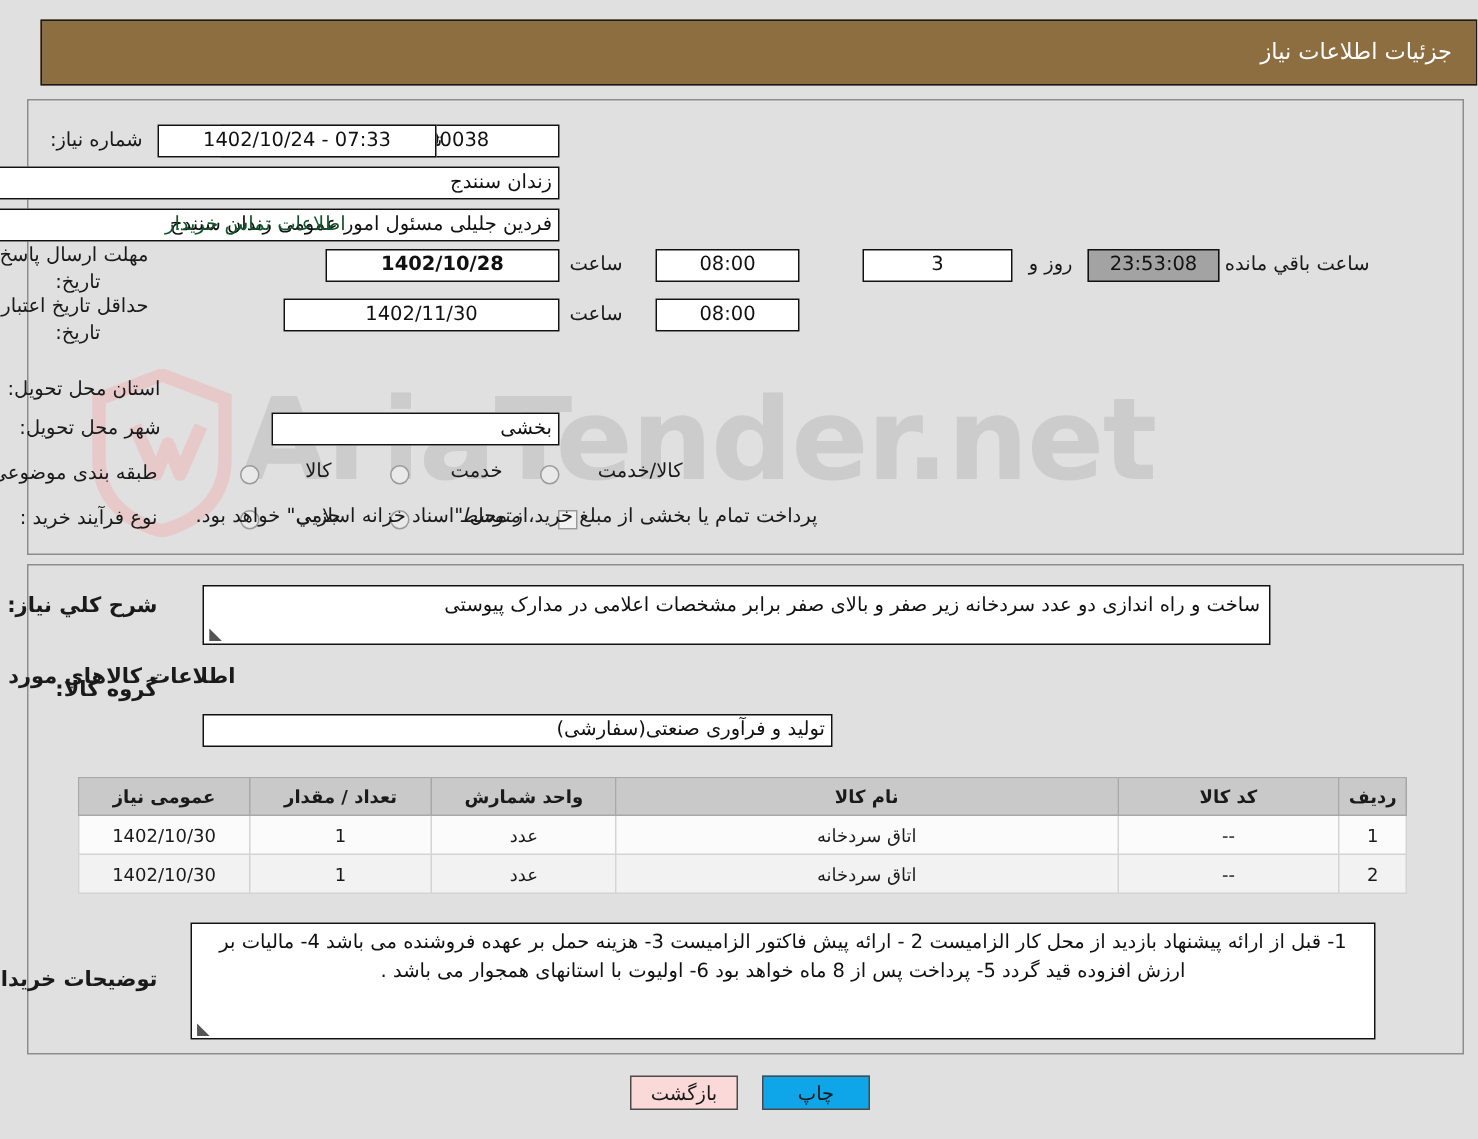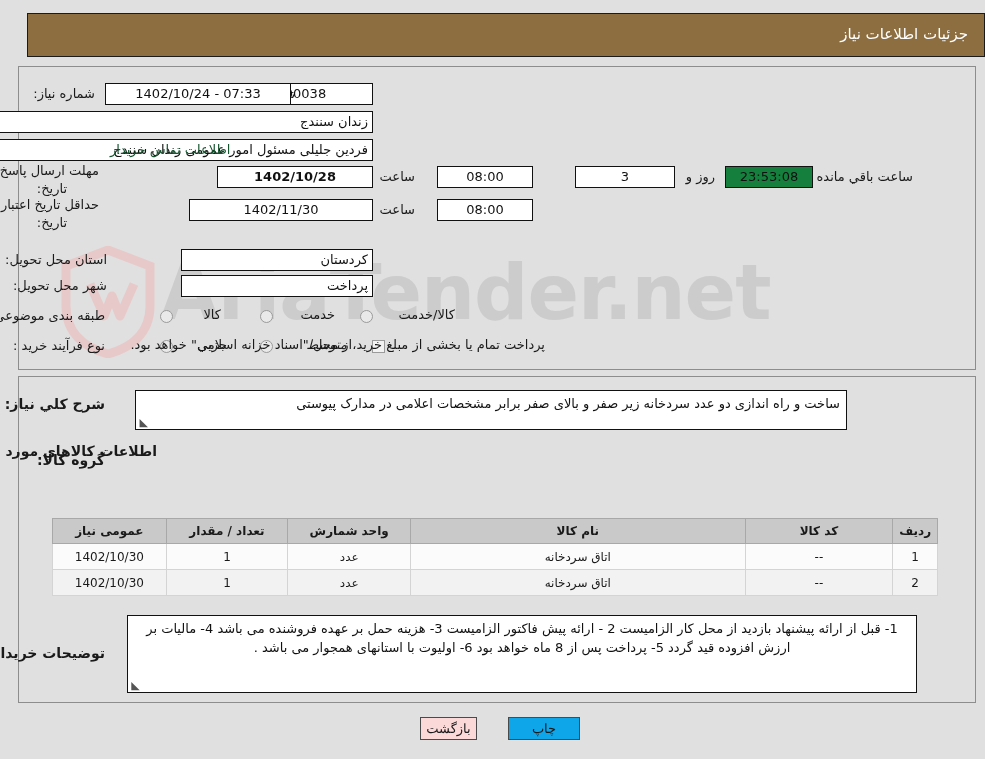--- a/index.html
+++ b/index.html
@@ -101,21 +101,21 @@
     color: #111111;
     z-index: 4;
     overflow: hidden;
     white-space: nowrap;
     line-height: 20px;
     height: 22px;
     padding: 0 4px;
   }
   .box-center { text-align: center; }
   .box-right  { text-align: right; }
-  .box-ivory  { background: #15803d; }
+  .box-ivory  { background: #a3a3a3; }
 
   
   .ta {
     position: absolute;
     box-sizing: border-box;
     border: 1px solid #111111;
     background: #ffffff;
     font-size: 13px;
     color: #111111;
     padding: 3px 6px;
@@ -203,21 +203,21 @@
     border: 1px solid #4a4a4a;
     font-size: 13px;
     height: 23px;
     line-height: 21px;
     text-align: center;
     cursor: pointer;
     z-index: 4;
     padding: 0;
   }
   #btn-print  { left: 508px; top: 717px; width: 72px; background: #0ea5e9; color: #1a1a1a; }
-  #btn-back   { left: 420px; top: 717px; width: 57px; background: #fbd9d9; color: #1a1a1a; }
+  #btn-back   { left: 420px; top: 717px; width: 72px; background: #fbd9d9; color: #1a1a1a; }
 </style>
 </head>
 <body>
 
 <div id="page">
 
   <div class="watermark">
     <svg class="wm-shield" viewBox="0 0 96 112">
       <path d="M48 4 L90 20 L90 60 C90 88 70 102 48 108 C26 102 6 88 6 60 L6 20 Z" fill="none" stroke="#e8c9c9" stroke-width="9"></path>
       <path d="M30 38 L44 70 L52 50 L60 70 L74 38" fill="none" stroke="#e8c9c9" stroke-width="9" stroke-linejoin="round"></path>
@@ -254,24 +254,23 @@
   <div class="box box-center box-ivory" style="right:172px; top:166px; width:88px;">23:53:08</div>
   <div class="lbl" style="right:72px; top:169px;">ساعت باقي مانده</div>
 
   <div class="lbl" style="right:886px; top:197px;">حداقل تاریخ اعتبار قیمت: تا</div>
   <div class="lbl" style="right:918px; top:215px;">تاریخ:</div>
   <div class="box box-center" style="right:612px; top:199px; width:184px;">1402/11/30</div>
   <div class="lbl" style="right:570px; top:202px;">ساعت</div>
   <div class="box box-center" style="right:452px; top:199px; width:96px;">08:00</div>
 
   <div class="lbl" style="right:878px; top:252px;">استان محل تحویل:</div>
-  <div class="box box-right" style="right:612px; top:249px; width:192px;">کردستان</div>
 
   <div class="lbl" style="right:878px; top:278px;">شهر محل تحویل:</div>
-  <div class="box box-right" style="right:612px; top:275px; width:192px;">پرداخت</div>
+  <div class="box box-right" style="right:612px; top:275px; width:192px;">بخشی</div>
 
   <div class="lbl" style="right:880px; top:308px;">طبقه بندی موضوعی:</div>
   <div class="radio" style="right:812px; top:310px;"></div>
   <div class="lbl" style="right:764px; top:307px;">کالا</div>
   <div class="radio" style="right:712px; top:310px;"></div>
   <div class="lbl" style="right:650px; top:307px;">خدمت</div>
   <div class="radio" style="right:612px; top:310px;"></div>
   <div class="lbl" style="right:530px; top:307px;">کالا/خدمت</div>
 
   <div class="lbl" style="right:880px; top:338px;">نوع فرآیند خرید :</div>
@@ -286,20 +285,21 @@
 
   <div class="lbl lbl-bold" style="right:880px; top:396px; font-size:14px;">شرح کلي نیاز:</div>
   <div class="ta" style="right:138px; top:390px; width:712px; height:40px;">
     <span>ساخت و راه اندازی دو عدد سردخانه زیر صفر و بالای صفر برابر مشخصات اعلامی در مدارک پیوستی</span>
     <span class="grip">◣</span>
   </div>
 
   <div class="lbl lbl-bold" style="right:828px; top:443px; font-size:14px;">اطلاعات کالاهاي مورد نیاز</div>
 
   <div class="lbl lbl-bold" style="right:880px; top:452px; font-size:14px;">گروه کالا:</div>
+  <div class="box box-right" style="right:430px; top:476px; width:420px;">تولید و فرآوری صنعتی(سفارشی)</div>
 
   <table id="goods-table">
     <thead>
       <tr>
         <th class="col-radif">ردیف</th>
         <th class="col-code">کد کالا</th>
         <th class="col-name">نام کالا</th>
         <th class="col-unit">واحد شمارش</th>
         <th class="col-qty">تعداد / مقدار</th>
         <th class="col-date">عمومی نیاز</th>

